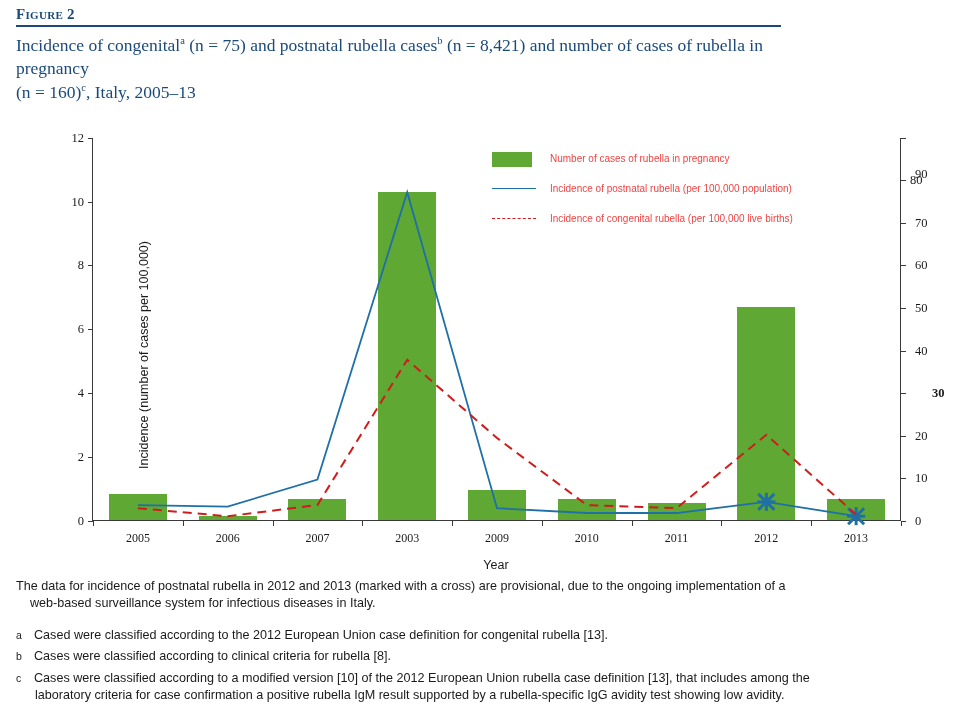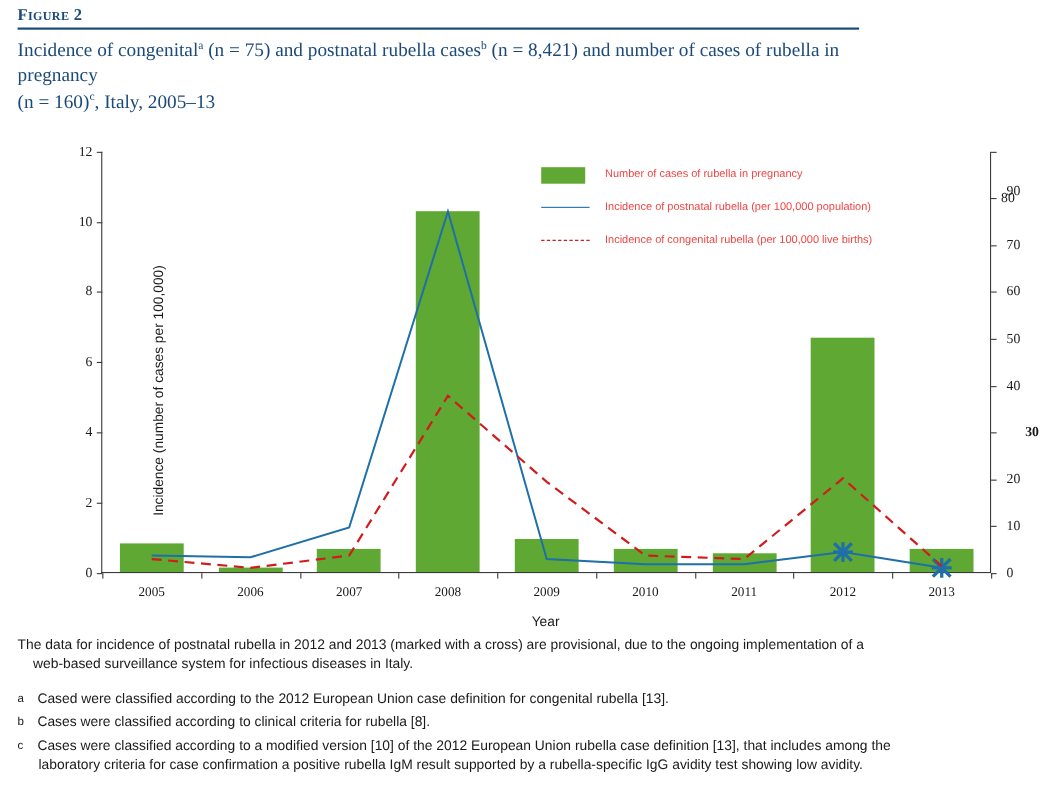--- a/index.html
+++ b/index.html
@@ -315,21 +315,21 @@
           <polyline points="44.888888888888886,370.23333333333335 134.66666666666666,378.2125 224.44444444444443,367.0416666666667 314.2222222222222,221.82083333333333 404,300.01666666666665 493.7777777777777,367.0416666666667 583.5555555555555,370.23333333333335 673.3333333333333,296.825 763.1111111111111,376.6166666666667" fill="none" stroke="#d01c1c" stroke-width="2" stroke-dasharray="9,6"></polyline>
         </svg>
 
       <div id="x-axis">
           <div class="xlabel-tick" style="left: 44.8889px;">2005</div>
           <div style="position: absolute; left: 0px; top: 383px; width: 1px; height: 5px; background: rgb(58, 58, 58);"></div>
           <div class="xlabel-tick" style="left: 134.667px;">2006</div>
           <div style="position: absolute; left: 89.7778px; top: 383px; width: 1px; height: 5px; background: rgb(58, 58, 58);"></div>
           <div class="xlabel-tick" style="left: 224.444px;">2007</div>
           <div style="position: absolute; left: 179.556px; top: 383px; width: 1px; height: 5px; background: rgb(58, 58, 58);"></div>
-          <div class="xlabel-tick" style="left: 314.222px;">2008</div>
+          <div class="xlabel-tick" style="left: 314.222px;">2003</div>
           <div style="position: absolute; left: 269.333px; top: 383px; width: 1px; height: 5px; background: rgb(58, 58, 58);"></div>
           <div class="xlabel-tick" style="left: 404px;">2009</div>
           <div style="position: absolute; left: 359.111px; top: 383px; width: 1px; height: 5px; background: rgb(58, 58, 58);"></div>
           <div class="xlabel-tick" style="left: 493.778px;">2010</div>
           <div style="position: absolute; left: 448.889px; top: 383px; width: 1px; height: 5px; background: rgb(58, 58, 58);"></div>
           <div class="xlabel-tick" style="left: 583.556px;">2011</div>
           <div style="position: absolute; left: 538.667px; top: 383px; width: 1px; height: 5px; background: rgb(58, 58, 58);"></div>
           <div class="xlabel-tick" style="left: 673.333px;">2012</div>
           <div style="position: absolute; left: 628.444px; top: 383px; width: 1px; height: 5px; background: rgb(58, 58, 58);"></div>
           <div class="xlabel-tick" style="left: 763.111px;">2013</div>

